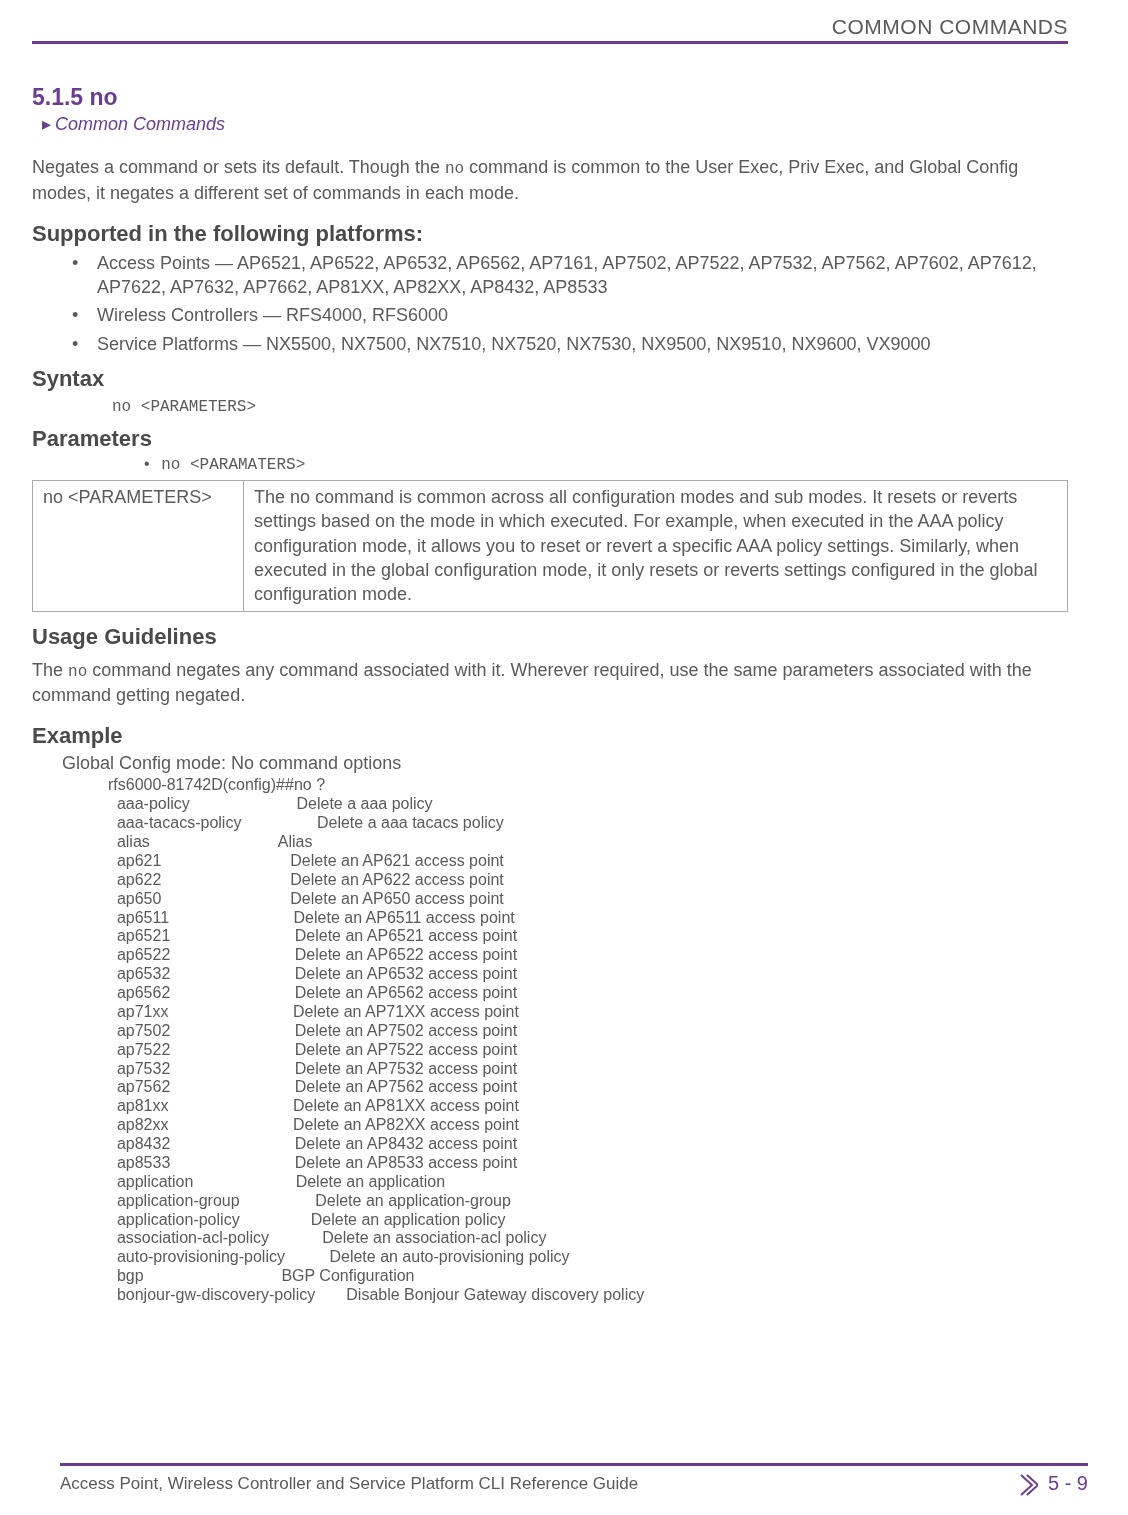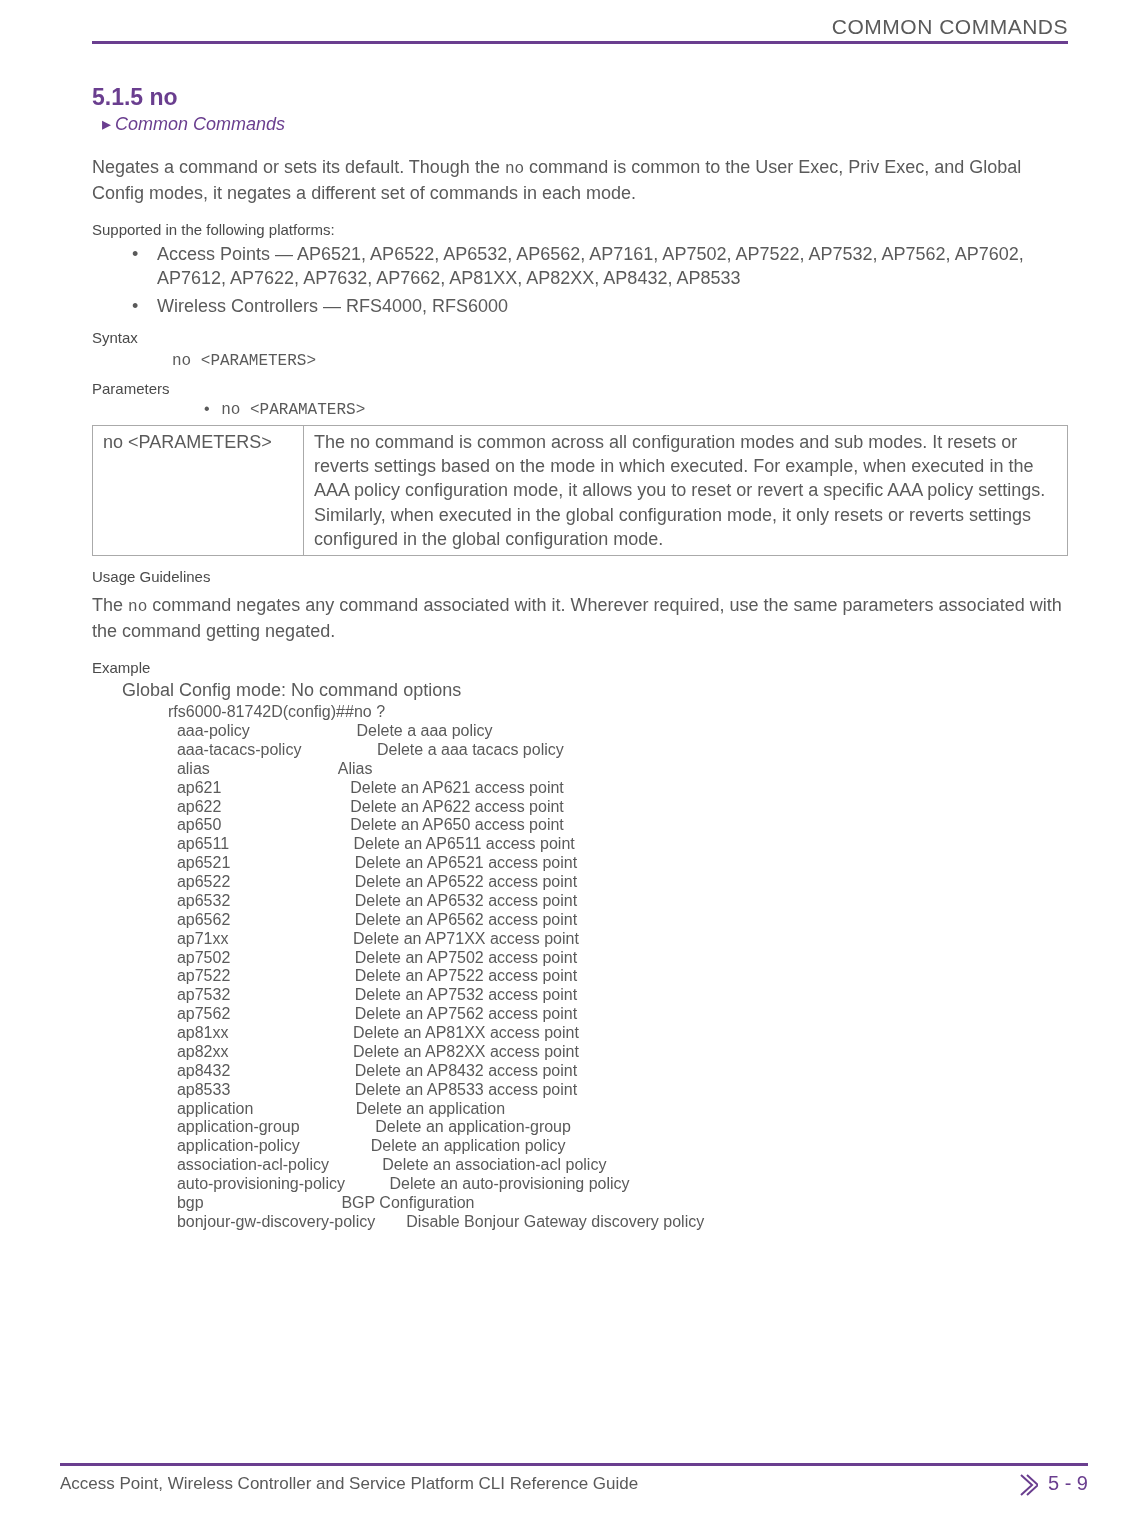--- a/index.html
+++ b/index.html
@@ -8,21 +8,21 @@
     height: 1515px;
     margin: 0;
     font-family: 'Segoe UI', Arial, sans-serif;
     font-size: 16px;
     color: #5a5a5a;
     position: relative;
     background: #fff;
     box-sizing: border-box;
   }
   .page {
-    padding: 15px 60px 0 92px;
+    padding: 15px 60px 0 32px;
     box-sizing: border-box;
   }
   .header-right {
     text-align: right;
     color: #5a5a5a;
     font-size: 21px;
     letter-spacing: 0.5px;
     margin-bottom: 2px;
     font-family: 'Segoe UI', Arial, sans-serif;
   }
@@ -55,23 +55,23 @@
     font-size: 18px;
     line-height: 1.35;
     margin-bottom: 16px;
   }
   .mono {
     font-family: 'Courier New', monospace;
     font-size: 16px;
     text-align: right;
   }
   .subheading {
-    font-weight: normal;
+    font-weight: bold;
     color: #4a4a4a;
-    font-size: 15px;
+    font-size: 22px;
     margin-top: 4px;
     margin-bottom: 4px;
   }
   .bullet-list {
     margin: 0 0 10px 40px;
     padding: 0;
     list-style: none;
   }
   .bullet-list li {
     font-size: 18px;
@@ -182,20 +182,21 @@
   </div>
 
   <p class="desc">
     <span>Negates a command or sets its default. Though the </span><span class="mono">no</span><span> command is common to the User Exec, Priv Exec, and Global Config modes, it negates a different set of commands in each mode.</span>
   </p>
 
   <div class="subheading">Supported in the following platforms:</div>
   <ul class="bullet-list" id="platforms-list">
       <li>Access Points — AP6521, AP6522, AP6532, AP6562, AP7161, AP7502, AP7522, AP7532, AP7562, AP7602, AP7612, AP7622, AP7632, AP7662, AP81XX, AP82XX, AP8432, AP8533</li>
       <li>Wireless Controllers — RFS4000, RFS6000</li>
+      <li>Service Platforms — NX5500, NX7500, NX7510, NX7520, NX7530, NX9500, NX9510, NX9600, VX9000</li>
     </ul>
 
   <div class="subheading">Syntax</div>
   <div class="syntax-block">no &lt;PARAMETERS&gt;</div>
 
   <div class="subheading">Parameters</div>
   <div class="param-bullet">• no &lt;PARAMATERS&gt;</div>
 
   <table class="param-table">
     <tbody>

